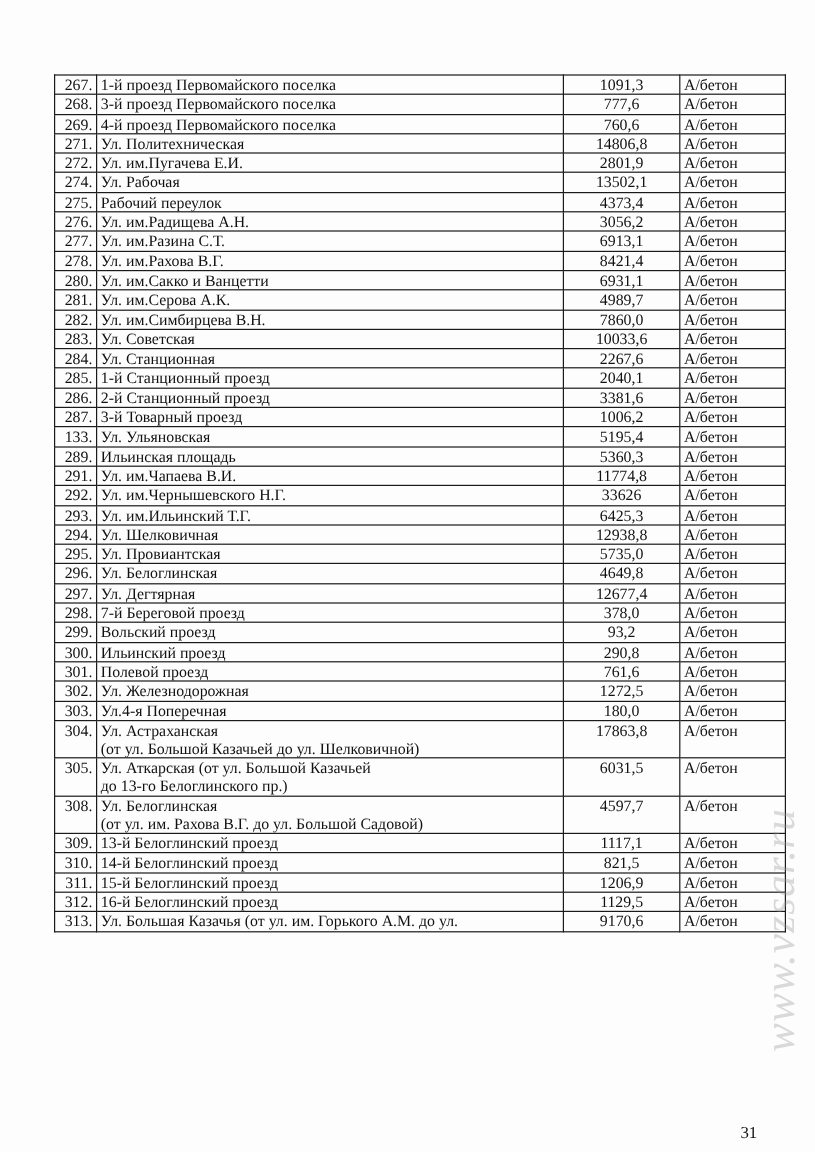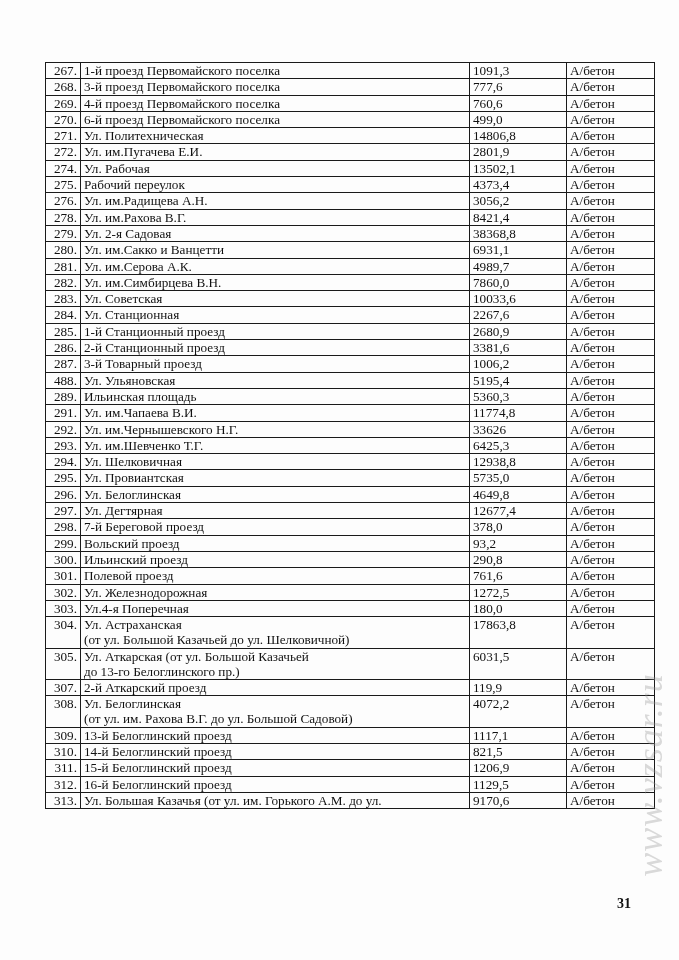--- a/index.html
+++ b/index.html
@@ -6,24 +6,24 @@
   body { width: 679px; height: 960px; position: relative; overflow: hidden;
          font-family: "Liberation Serif", serif; color: #111; }
   .page { position: absolute; left: 0; top: 0; width: 679px; height: 960px; background: #fdfdfd; padding-left: 20px; }
   table.roads { position: absolute; left: 45px; top: 62px; width: 609px;
                 border-collapse: collapse; table-layout: fixed; font-size: 13.2px; line-height: 15.2px; }
   table.roads td { border: 1px solid #1a1a1a; padding: 0 3px; vertical-align: top;
                    white-space: nowrap; overflow: hidden; }
   table.roads tr { height: 16.3px; }
   td.num { text-align: right; padding-right: 2px; }
   td.name { padding-left: 4px; }
-  td.val { }
+  td.val { text-align: center; }
   td.mat { padding-left: 6px; }
   .line2 { display: block; }
-  .page-number { position: absolute; left: 617px; top: 896px; font-size: 14px; font-weight: bold; }
+  .page-number { position: absolute; left: 617px; top: 937px; font-size: 14px; }
   .watermark { position: absolute; left: 630px; top: 595px; width: 40px; height: 360px;
                display: flex; align-items: center; justify-content: center; }
   .watermark span { display: block; transform: rotate(-90deg); white-space: nowrap;
                     font-family: "Liberation Serif", serif; font-style: italic; font-size: 36px;
                     color: rgba(150,150,150,0.35); letter-spacing: 1px; }
 </style>
 </head>
 <body>
 
 <div class="page">
@@ -58,29 +58,20 @@
     <tr>
       <td class="num">269.</td>
       <td class="name">
         <span class="line1">4-й проезд Первомайского поселка</span>
         
       </td>
       <td class="val">760,6</td>
       <td class="mat">А/бетон</td>
     </tr>
 
-    <tr>
-      <td class="num">270.</td>
-      <td class="name">
-        <span class="line1">6-й проезд Первомайского поселка</span>
-        
-      </td>
-      <td class="val">499,0</td>
-      <td class="mat">А/бетон</td>
-    </tr>
 
     <tr>
       <td class="num">271.</td>
       <td class="name">
         <span class="line1">Ул. Политехническая</span>
         
       </td>
       <td class="val">14806,8</td>
       <td class="mat">А/бетон</td>
     </tr>
@@ -119,40 +110,40 @@
     <tr>
       <td class="num">276.</td>
       <td class="name">
         <span class="line1">Ул. им.Радищева А.Н.</span>
         
       </td>
       <td class="val">3056,2</td>
       <td class="mat">А/бетон</td>
     </tr>
 
+    <tr>
+      <td class="num">277.</td>
+      <td class="name">
+        <span class="line1">Ул. им.Разина С.Т.</span>
+        
+      </td>
+      <td class="val">6913,1</td>
+      <td class="mat">А/бетон</td>
+    </tr>
 
     <tr>
       <td class="num">278.</td>
       <td class="name">
         <span class="line1">Ул. им.Рахова В.Г.</span>
         
       </td>
       <td class="val">8421,4</td>
       <td class="mat">А/бетон</td>
     </tr>
 
-    <tr>
-      <td class="num">279.</td>
-      <td class="name">
-        <span class="line1">Ул. 2-я Садовая</span>
-        
-      </td>
-      <td class="val">38368,8</td>
-      <td class="mat">А/бетон</td>
-    </tr>
 
     <tr>
       <td class="num">280.</td>
       <td class="name">
         <span class="line1">Ул. им.Сакко и Ванцетти</span>
         
       </td>
       <td class="val">6931,1</td>
       <td class="mat">А/бетон</td>
     </tr>
@@ -196,21 +187,21 @@
       <td class="val">2267,6</td>
       <td class="mat">А/бетон</td>
     </tr>
 
     <tr>
       <td class="num">285.</td>
       <td class="name">
         <span class="line1">1-й Станционный проезд</span>
         
       </td>
-      <td class="val">2680,9</td>
+      <td class="val">2040,1</td>
       <td class="mat">А/бетон</td>
     </tr>
 
     <tr>
       <td class="num">286.</td>
       <td class="name">
         <span class="line1">2-й Станционный проезд</span>
         
       </td>
       <td class="val">3381,6</td>
@@ -221,21 +212,21 @@
       <td class="num">287.</td>
       <td class="name">
         <span class="line1">3-й Товарный проезд</span>
         
       </td>
       <td class="val">1006,2</td>
       <td class="mat">А/бетон</td>
     </tr>
 
     <tr>
-      <td class="num">488.</td>
+      <td class="num">133.</td>
       <td class="name">
         <span class="line1">Ул. Ульяновская</span>
         
       </td>
       <td class="val">5195,4</td>
       <td class="mat">А/бетон</td>
     </tr>
 
     <tr>
       <td class="num">289.</td>
@@ -264,21 +255,21 @@
         <span class="line1">Ул. им.Чернышевского Н.Г.</span>
         
       </td>
       <td class="val">33626</td>
       <td class="mat">А/бетон</td>
     </tr>
 
     <tr>
       <td class="num">293.</td>
       <td class="name">
-        <span class="line1">Ул. им.Шевченко Т.Г.</span>
+        <span class="line1">Ул. им.Ильинский Т.Г.</span>
         
       </td>
       <td class="val">6425,3</td>
       <td class="mat">А/бетон</td>
     </tr>
 
     <tr>
       <td class="num">294.</td>
       <td class="name">
         <span class="line1">Ул. Шелковичная</span>
@@ -392,37 +383,28 @@
       <td class="num">305.</td>
       <td class="name">
         <span class="line1">Ул. Аткарская (от ул. Большой  Казачьей</span>
         <span class="line2">до 13-го Белоглинского пр.)</span>
       </td>
       <td class="val">6031,5</td>
       <td class="mat">А/бетон</td>
     </tr>
 
 
-    <tr>
-      <td class="num">307.</td>
-      <td class="name">
-        <span class="line1">2-й Аткарский проезд</span>
-        
-      </td>
-      <td class="val">119,9</td>
-      <td class="mat">А/бетон</td>
-    </tr>
 
     <tr>
       <td class="num">308.</td>
       <td class="name">
         <span class="line1">Ул. Белоглинская</span>
         <span class="line2">(от ул. им. Рахова В.Г. до ул. Большой Садовой)</span>
       </td>
-      <td class="val">4072,2</td>
+      <td class="val">4597,7</td>
       <td class="mat">А/бетон</td>
     </tr>
 
     <tr>
       <td class="num">309.</td>
       <td class="name">
         <span class="line1">13-й Белоглинский проезд</span>
         
       </td>
       <td class="val">1117,1</td>

